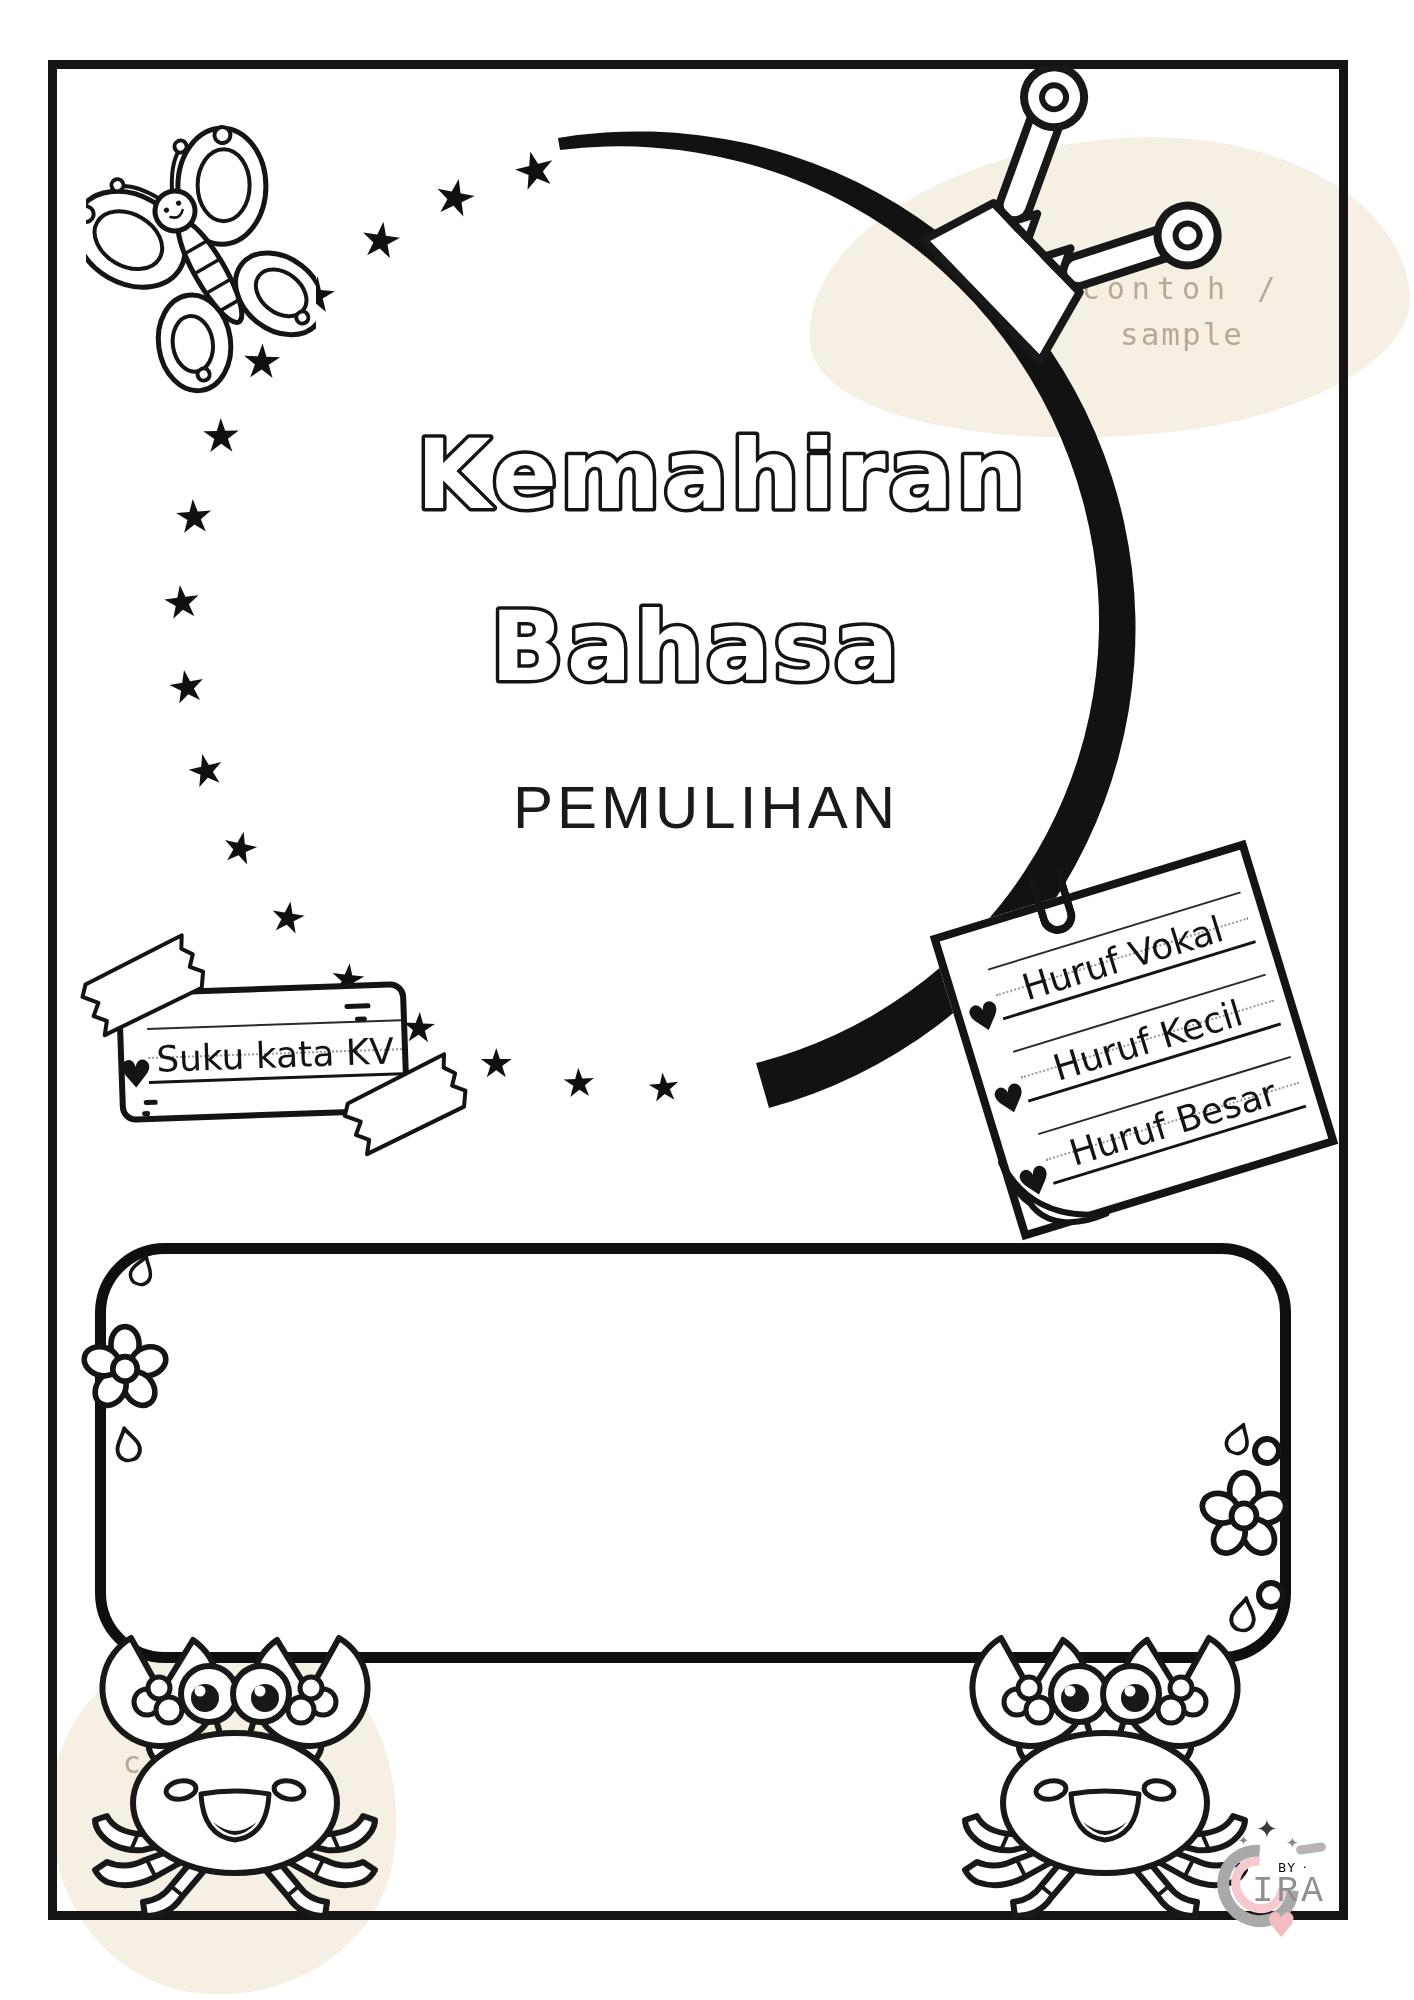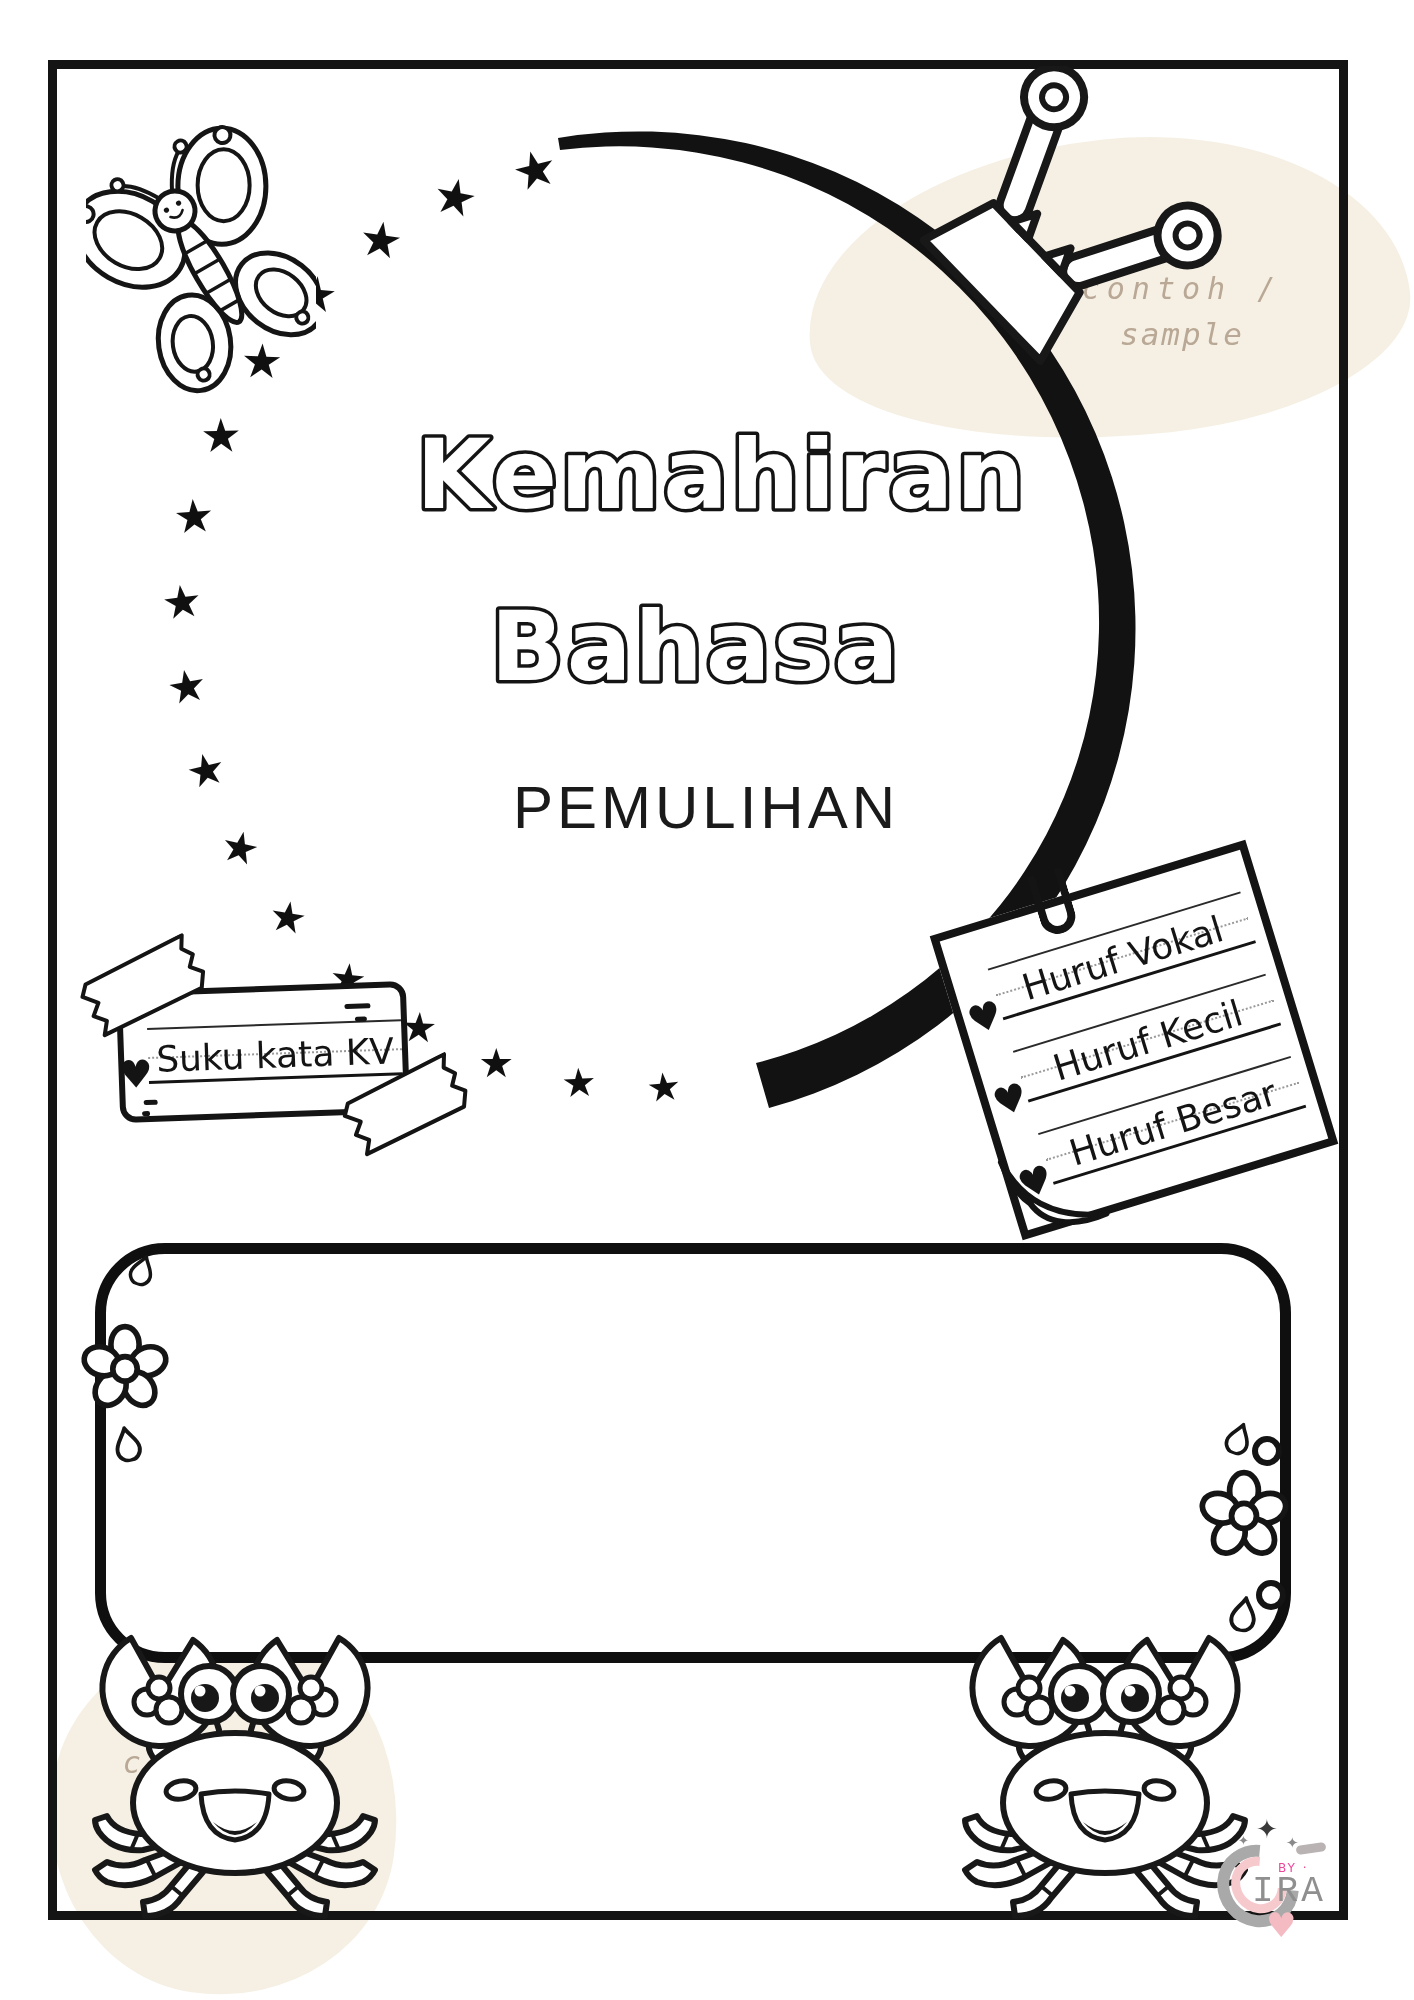--- a/index.html
+++ b/index.html
@@ -30,21 +30,21 @@
 
   
   .art{position:absolute;left:0;top:0;z-index:2;}
 
   
   .butterfly{position:absolute;left:86px;top:106px;z-index:2;}
   .binderclip{position:absolute;left:848px;top:66px;z-index:3;}
 
   
   .wm{position:absolute;font-family:"DejaVu Sans Mono",monospace;color:var(--wm);
-      opacity:.72;text-align:center;line-height:1.5;font-style:italic;}
+      opacity:.72;text-align:center;line-height:1.5;}
   .wm-tr{left:1050px;top:266px;width:264px;z-index:2;}
   .wm-bl{left:104px;top:1740px;width:238px;z-index:3;}
   .wm .l1{font-size:30px;letter-spacing:7px;white-space:nowrap;}
   .wm .l2{font-size:31px;letter-spacing:2px;}
 
   
   .note{position:absolute;left:969px;top:881px;width:330px;height:318px;background:#fff;
         border:8px solid var(--ink);transform:rotate(-17deg);z-index:3;}
   .uclip{position:absolute;left:102px;top:-36px;width:36px;height:64px;
          border:8px solid var(--ink);border-top:none;border-radius:0 0 20px 20px;}
@@ -88,21 +88,21 @@
   .logo span{position:absolute;line-height:1;}
   .cring{position:absolute;left:0px;top:24px;width:80px;height:84px;border:12px solid #a9a9a9;
          border-radius:50%;border-right-color:transparent;transform:rotate(-40deg);}
   .pring{position:absolute;left:14px;top:36px;width:54px;height:58px;border:9px solid #f6c9cd;
          border-radius:50%;border-right-color:transparent;transform:rotate(-40deg);}
   .spark1{left:38px;top:-4px;font-size:26px;color:#3a3a3a;}
   .spark2{left:68px;top:16px;font-size:15px;color:#8a8a8a;}
   .spark3{left:20px;top:14px;font-size:13px;color:#8a8a8a;}
   .gdash{left:78px;top:24px;width:30px;height:9px;background:#b9b3b3;border-radius:5px;
          position:absolute;transform:rotate(-8deg);}
-  .byline{left:60px;top:42px;font-size:12px;color:#ec4899;letter-spacing:2px;}
+  .byline{left:60px;top:42px;font-size:12px;color:#000000;letter-spacing:2px;}
   .iraname{left:34px;top:54px;font-size:36px;color:#8f8f8f;font-family:Liberation Mono, monospace;letter-spacing:3px;}
   .lheart{left:48px;top:88px;font-size:34px;color:#f4bcc2;}
 </style>
 </head>
 <body>
 
 <div class="page">
 
   <div class="blob blob-tr"></div>
   <div class="blob blob-bl"></div>

